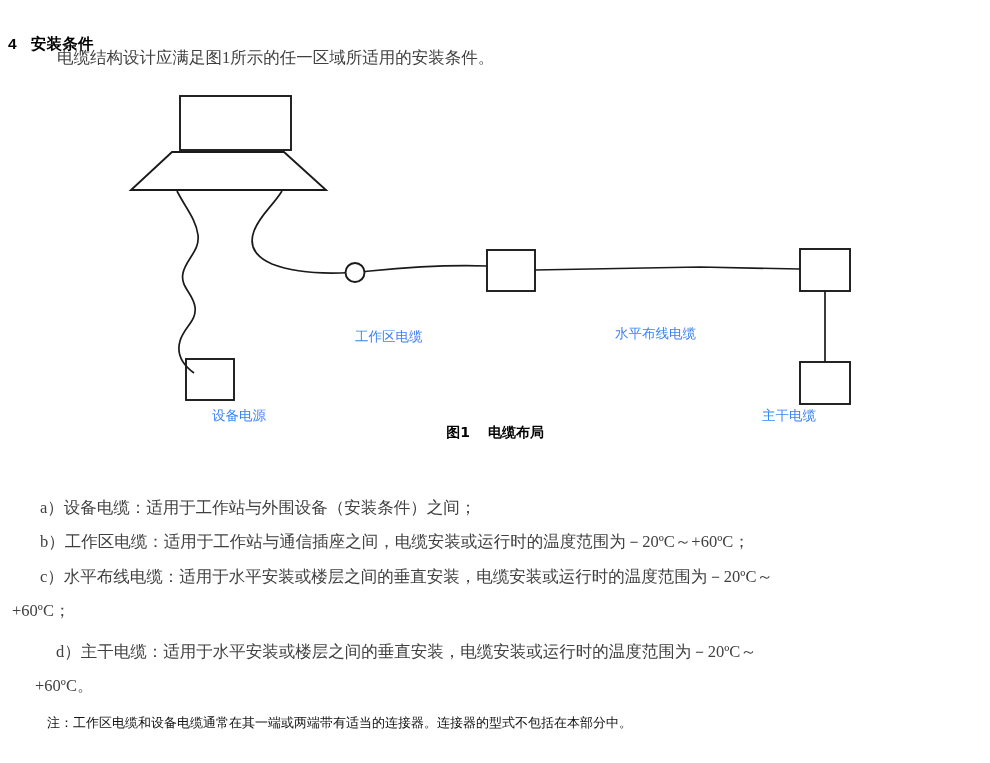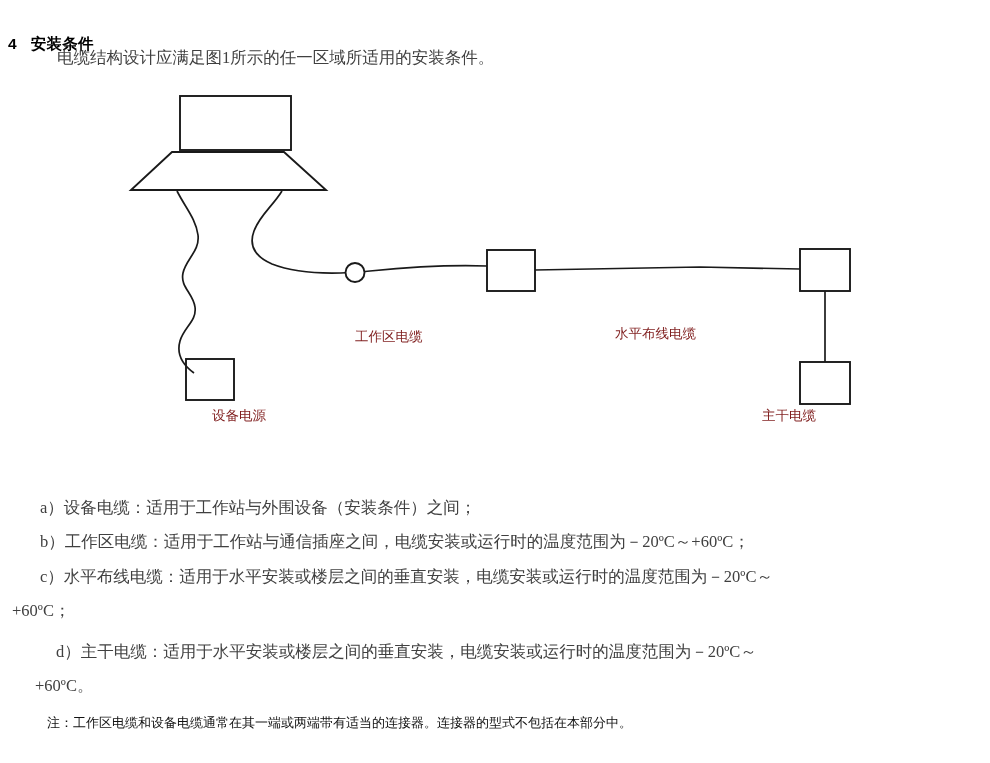--- a/index.html
+++ b/index.html
@@ -90,21 +90,21 @@
     width: 990px;
     height: 330px;
   }
   .figure svg { display: block; }
 
   .diagram-label {
     position: absolute;
     font-family: "Liberation Serif", "DejaVu Serif", serif;
     font-size: 13.5px;
     white-space: nowrap;
-    color: #7f1d1d;
+    color: #3b82f6;
   }
   .lbl-work-area { left: 355px; top: 243px; }
   .lbl-equip-pwr { left: 212px; top: 322px; }
   .lbl-horizontal{ left: 615px; top: 240px; }
   .lbl-backbone  { left: 762px; top: 322px; }
 </style>
 </head>
 <body>
 
 <div class="page">
@@ -152,20 +152,23 @@
 
       </g>
     </svg>
 
     <div class="diagram-label lbl-work-area">工作区电缆</div>
     <div class="diagram-label lbl-equip-pwr">设备电源</div>
     <div class="diagram-label lbl-horizontal">水平布线电缆</div>
     <div class="diagram-label lbl-backbone">主干电缆</div>
   </div>
 
+  <div class="fig-caption">
+    <span>图1</span><span class="gap"></span><span>电缆布局</span>
+  </div>
 
   <div class="para item-a">a）设备电缆：适用于工作站与外围设备（安装条件）之间；</div>
   <div class="para item-b">b）工作区电缆：适用于工作站与通信插座之间，电缆安装或运行时的温度范围为－20ºC～+60ºC；</div>
   <div class="para item-c">c）水平布线电缆：适用于水平安装或楼层之间的垂直安装，电缆安装或运行时的温度范围为－20ºC～</div>
   <div class="para cont-c">+60ºC；</div>
   <div class="para item-d">d）主干电缆：适用于水平安装或楼层之间的垂直安装，电缆安装或运行时的温度范围为－20ºC～</div>
   <div class="para cont-d">+60ºC。</div>
 
   <div class="note">注：工作区电缆和设备电缆通常在其一端或两端带有适当的连接器。连接器的型式不包括在本部分中。</div>
 

